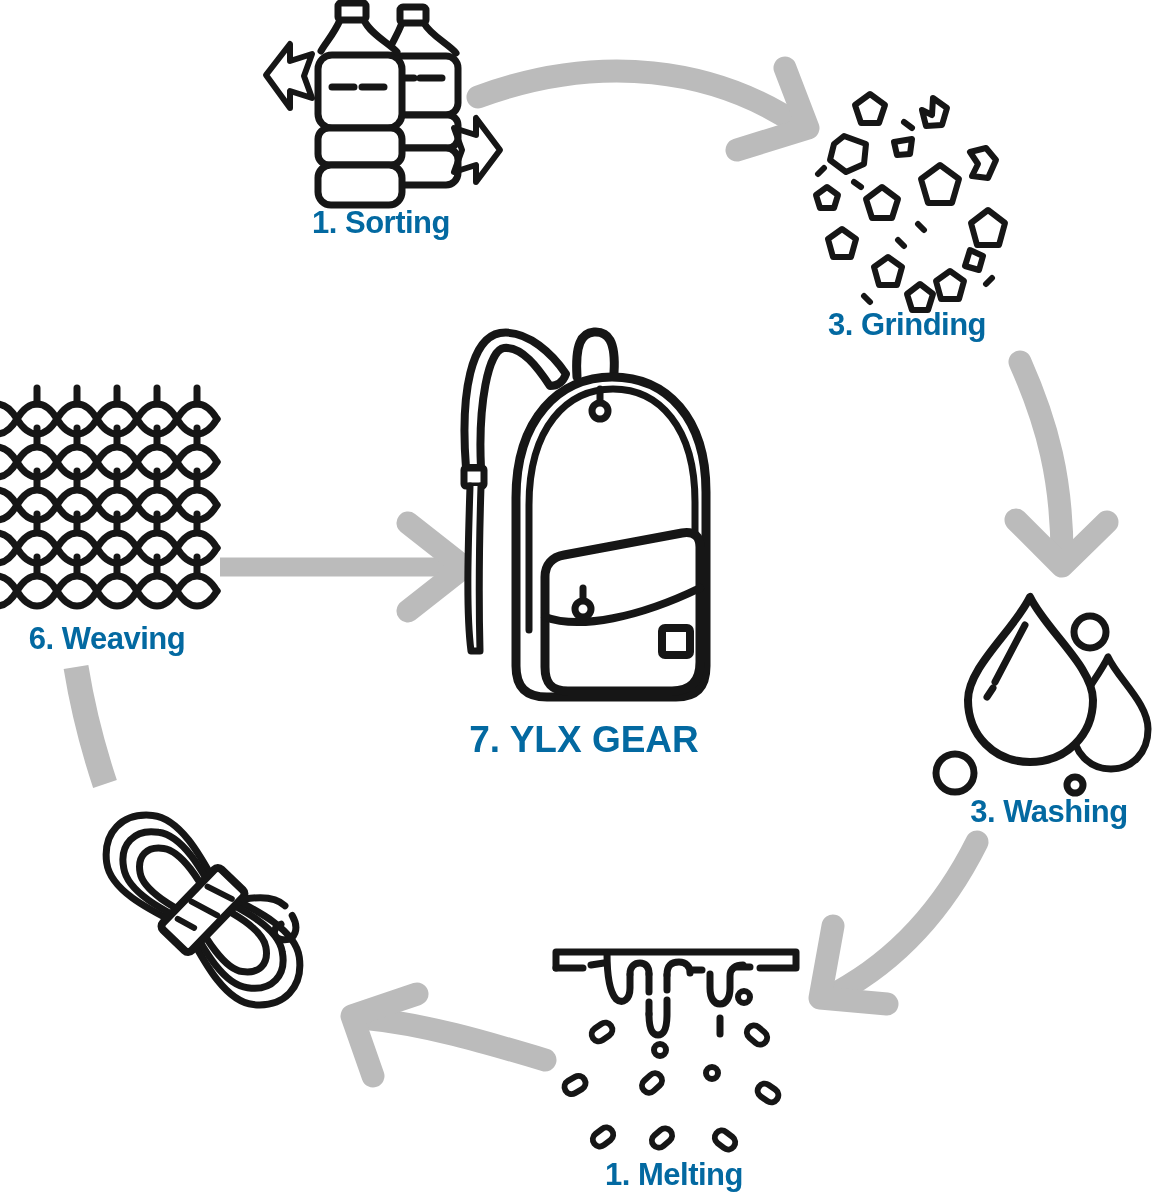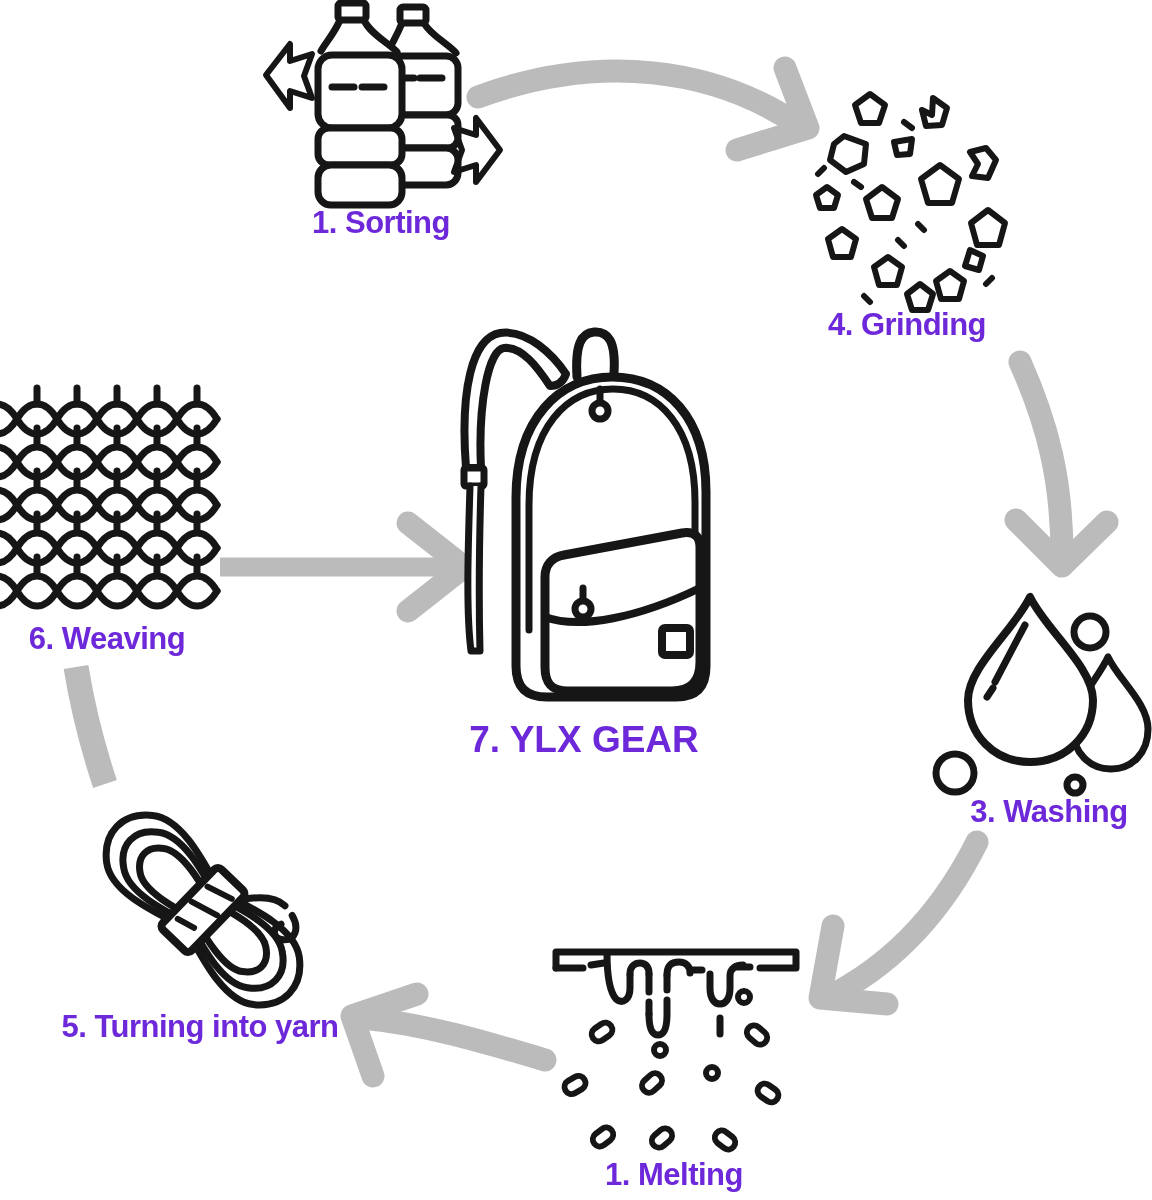--- a/index.html
+++ b/index.html
@@ -4,21 +4,21 @@
 <style>
   html,body{margin:0;padding:0;background:#ffffff;}
   #stage{
     position:relative;width:1152px;height:1200px;background:#ffffff;
     font-family:"Liberation Sans",sans-serif;overflow:hidden;
   }
   .abs{position:absolute;}
   .step-label{
     position:absolute;
     font-weight:700;font-size:31px;line-height:1.05;
-    color:#6d28d9;text-align:center;letter-spacing:-0.5px;
+    color:#0369a1;text-align:center;letter-spacing:-0.5px;
     white-space:nowrap;
   }
   .step-label.big{font-size:37px;letter-spacing:0;}
   svg{display:block;overflow:visible;}
   .ink{stroke:#161616;fill:none;stroke-linecap:round;stroke-linejoin:round;}
   .inkf{stroke:#161616;fill:#ffffff;stroke-linecap:round;stroke-linejoin:round;}
   .grey{stroke:#bbbbbb;fill:none;}
 </style>
 </head>
 <body>
@@ -100,21 +100,21 @@
         <polygon points="42,141 56,151 51,169 33,169 28,151"></polygon>
         <polygon points="88,169 102,179 97,197 79,197 74,179"></polygon>
         <polygon points="150,183 164,193 159,211 141,211 136,193"></polygon>
         <polygon points="170,162 183,168 179,182 165,178"></polygon>
         <polygon points="120,196 133,206 128,222 112,222 107,206"></polygon>
         <path d="M104,34 L112,40 M54,94 L61,99 M18,86 L24,80 M118,136 L124,142
                  M98,152 L104,158 M64,208 L70,214 M186,196 L192,190"></path>
       </g>
     </svg>
   </figure>
-  <div class="step-label" style="left:782px;top:309px;width:250px">4. Grinding</div>
+  <div class="step-label" style="left:782px;top:309px;width:250px">3. Grinding</div>
 
   <figure class="abs" style="left:930px;top:585px;margin:0">
     <svg width="228" height="215" viewBox="0 0 228 215">
 
       <path class="ink" stroke-width="7" d="M178,72 C168,94 143,118 143,144 C143,168 160,184 181,184 C202,184 218,168 218,144 C218,118 188,94 178,72 Z"></path>
 
       <path class="inkf" stroke-width="8" d="M100,12 C84,45 38,82 38,115 C38,150 64,177 100,177 C136,177 163,150 163,115 C163,82 116,45 100,12 Z"></path>
       <path class="ink" stroke-width="7" d="M95,40 L65,97 M63,103 L57,112"></path>
       <g class="ink" stroke-width="7">
         <circle cx="160" cy="47" r="16"></circle>
@@ -166,21 +166,20 @@
           <path d="M118,103 C88,94 40,76 16,95 C-8,114 -8,142 16,161 C40,180 88,162 118,153 C148,162 196,180 220,161 C244,142 244,114 220,95 C196,76 148,94 118,103 Z"></path>
           <path d="M118,109 C92,101 52,88 32,103 C12,117 12,139 32,153 C52,168 92,155 118,147 C144,155 184,168 204,153 C224,139 224,117 204,103 C184,88 144,101 118,109 Z"></path>
           <path d="M118,116 C97,110 62,100 47,111 C33,121 33,135 47,145 C62,156 97,146 118,140 C139,146 174,156 189,145 C203,135 203,121 189,111 C174,100 139,110 118,116 Z"></path>
         </g>
         <rect class="inkf" x="98" y="86" width="40" height="84" rx="5" stroke-width="8"></rect>
         <path class="ink" stroke-width="6" d="M105,108 L131,100 M104,130 L132,122 M106,152 L124,147"></path>
         <path class="ink" stroke-width="7" d="M140,92 C150,78 162,68 174,68 M186,70 C200,74 206,86 196,94 C188,100 180,94 184,84"></path>
       </g>
     </svg>
   </figure>
-  <div class="step-label" style="left:25px;top:1011px;width:350px">5. Turning into yarn</div>
 
   <figure class="abs" style="left:2px;top:385px;margin:0">
     <svg width="215" height="232" viewBox="0 0 215 232">
       <g class="ink" stroke-width="7">
 
         <path d="M35,3 V19 M75,3 V19 M115,3 V19 M155,3 V19 M195,3 V19"></path>
         <path d="M35,43 V61 M75,43 V61 M115,43 V61 M155,43 V61 M195,43 V61"></path>
         <path d="M35,86 V104 M75,86 V104 M115,86 V104 M155,86 V104 M195,86 V104"></path>
         <path d="M35,129 V147 M75,129 V147 M115,129 V147 M155,129 V147 M195,129 V147"></path>
         <path d="M35,172 V190 M75,172 V190 M115,172 V190 M155,172 V190 M195,172 V190"></path>

